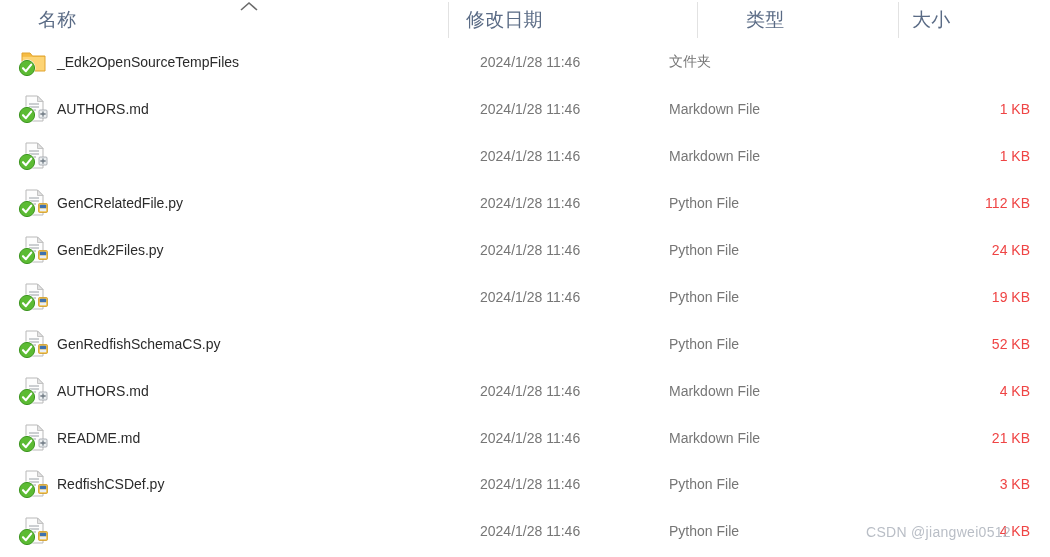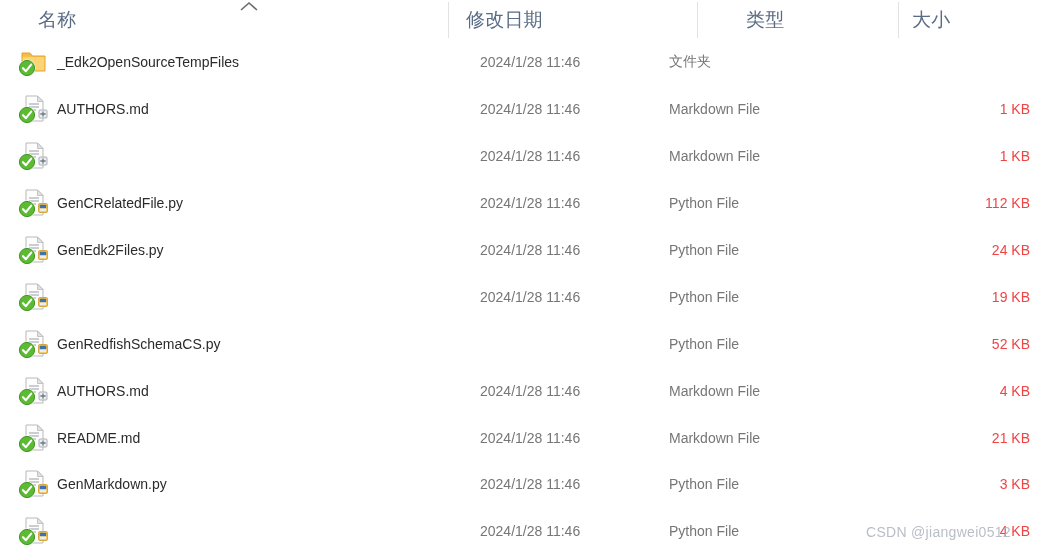--- a/index.html
+++ b/index.html
@@ -502,21 +502,21 @@
                 <rect x="21.8" y="20.4" width="6.4" height="2.8" rx=".6" fill="#e8eef6"></rect>
               </g>
               <g>
                 <circle cx="9" cy="21" r="8.5" fill="#ffffff"></circle>
                 <circle cx="9" cy="21" r="7.6" fill="#5cbb33"></circle>
                 <circle cx="9" cy="21" r="7.6" fill="none" stroke="#3e9622" stroke-width="1"></circle>
                 <path d="M5 21.2 L7.9 24.2 L13.2 17.6" fill="none" stroke="#ffffff" stroke-width="2.1" stroke-linecap="round" stroke-linejoin="round"></path>
               </g>
             </svg>
           </span>
-          <span class="name-text">GenMarkdown.py</span>
+          <span class="name-text">RedfishCSDef.py</span>
         </div>
         <div class="cell cell-date">
           <span>2024/1/28 11:46</span>
         </div>
         <div class="cell cell-type">
           <span>Python File</span>
         </div>
         <div class="cell cell-size">
           <span>3 KB</span>
         </div>

